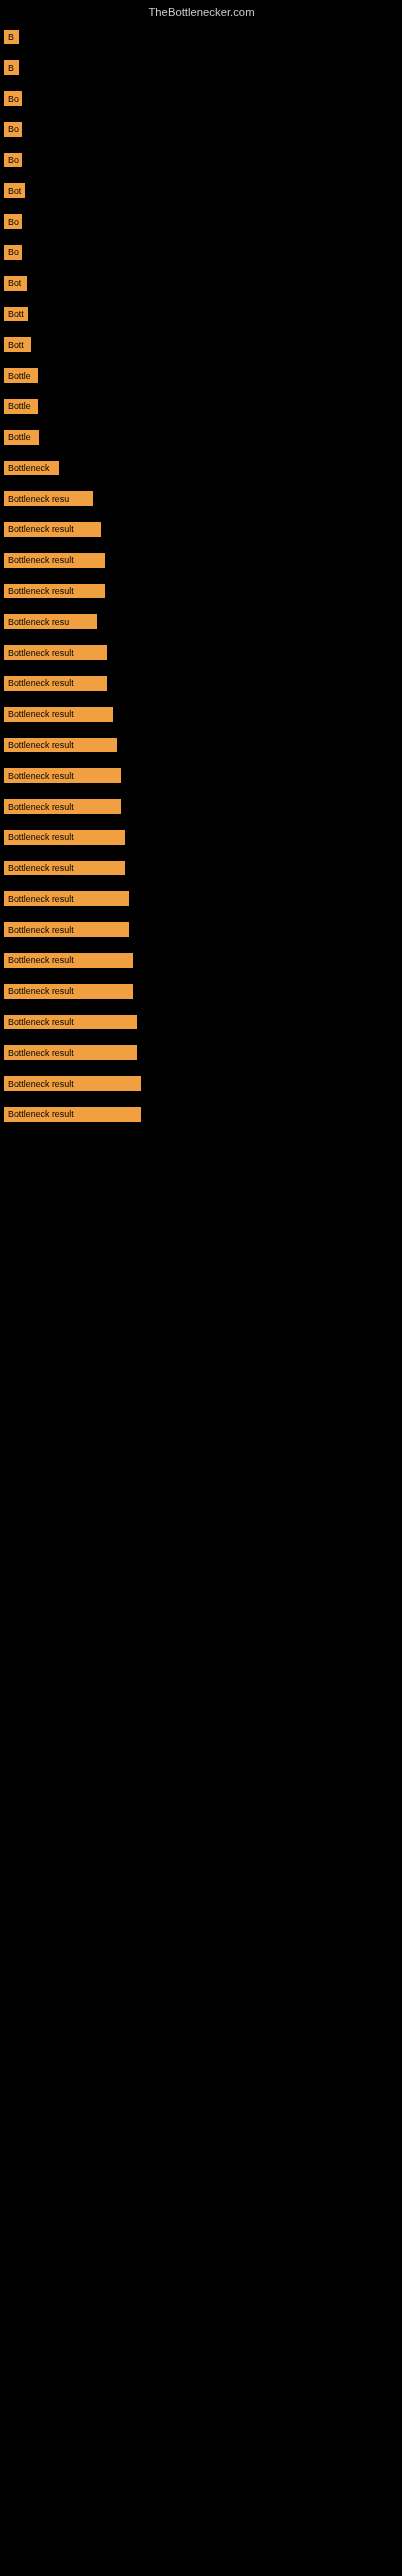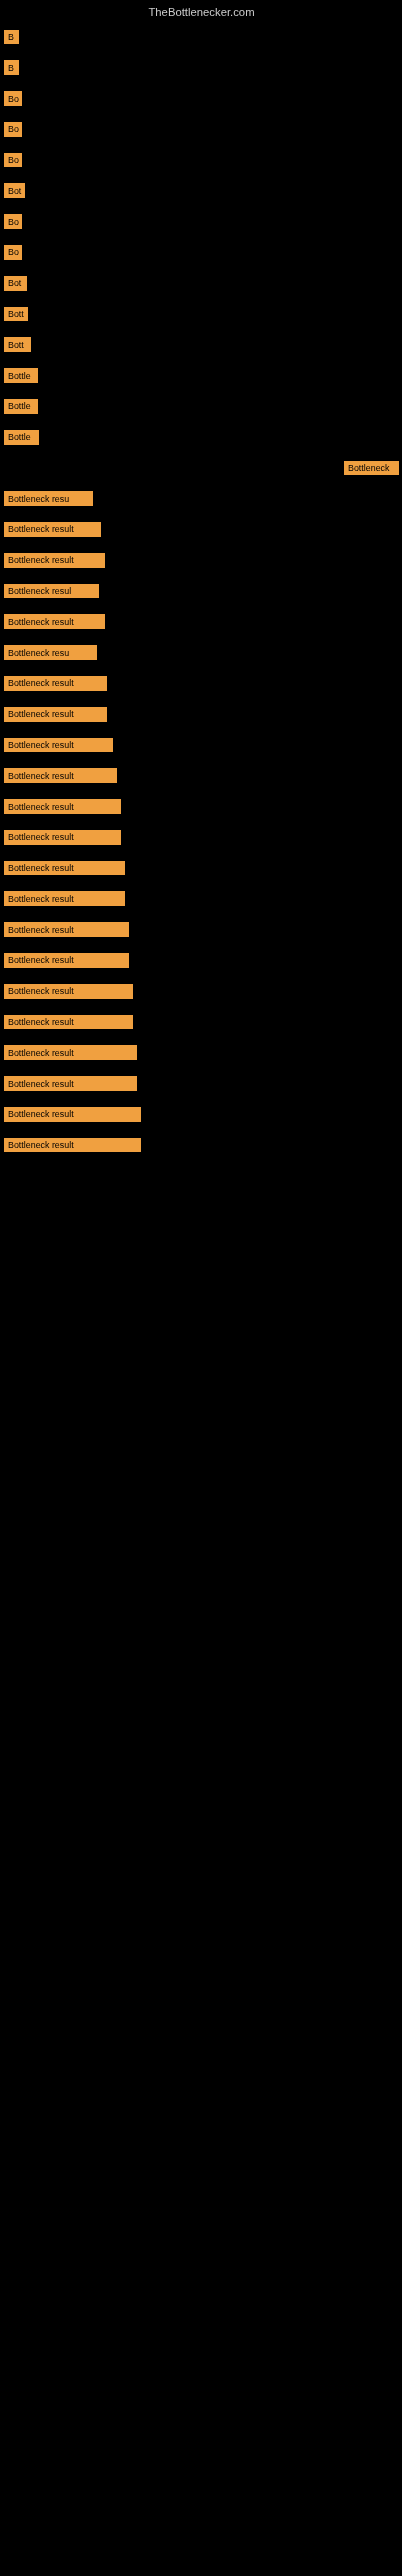--- a/index.html
+++ b/index.html
@@ -78,34 +78,31 @@
     </div>
     <div class="row" style="padding-top: 8px; padding-bottom: 8px;">
       <span class="label-item" style="width: 34px;">Bottle</span>
     </div>
     <div class="row" style="padding-top: 8px; padding-bottom: 8px;">
       <span class="label-item" style="width: 34px;">Bottle</span>
     </div>
     <div class="row" style="padding-top: 8px; padding-bottom: 8px;">
       <span class="label-item" style="width: 35px;">Bottle</span>
     </div>
-    <div class="row" style="padding-top: 8px; padding-bottom: 8px; justify-content: flex-end;">
+    <div class="row" style="padding-top: 8px; padding-bottom: 8px;">
       <span class="label-item" style="width: 55px;">Bottleneck</span>
     </div>
     <div class="row" style="padding-top: 8px; padding-bottom: 8px;">
       <span class="label-item" style="width: 89px;">Bottleneck resu</span>
     </div>
     <div class="row" style="padding-top: 8px; padding-bottom: 8px;">
       <span class="label-item" style="width: 97px;">Bottleneck result</span>
     </div>
     <div class="row" style="padding-top: 8px; padding-bottom: 8px;">
       <span class="label-item" style="width: 101px;">Bottleneck result</span>
-    </div>
-    <div class="row" style="padding-top: 8px; padding-bottom: 8px;">
-      <span class="label-item" style="width: 95px;">Bottleneck resul</span>
     </div>
     <div class="row" style="padding-top: 8px; padding-bottom: 8px;">
       <span class="label-item" style="width: 101px;">Bottleneck result</span>
     </div>
     <div class="row" style="padding-top: 8px; padding-bottom: 8px;">
       <span class="label-item" style="width: 93px;">Bottleneck resu</span>
     </div>
     <div class="row" style="padding-top: 8px; padding-bottom: 8px;">
       <span class="label-item" style="width: 103px;">Bottleneck result</span>
     </div>

